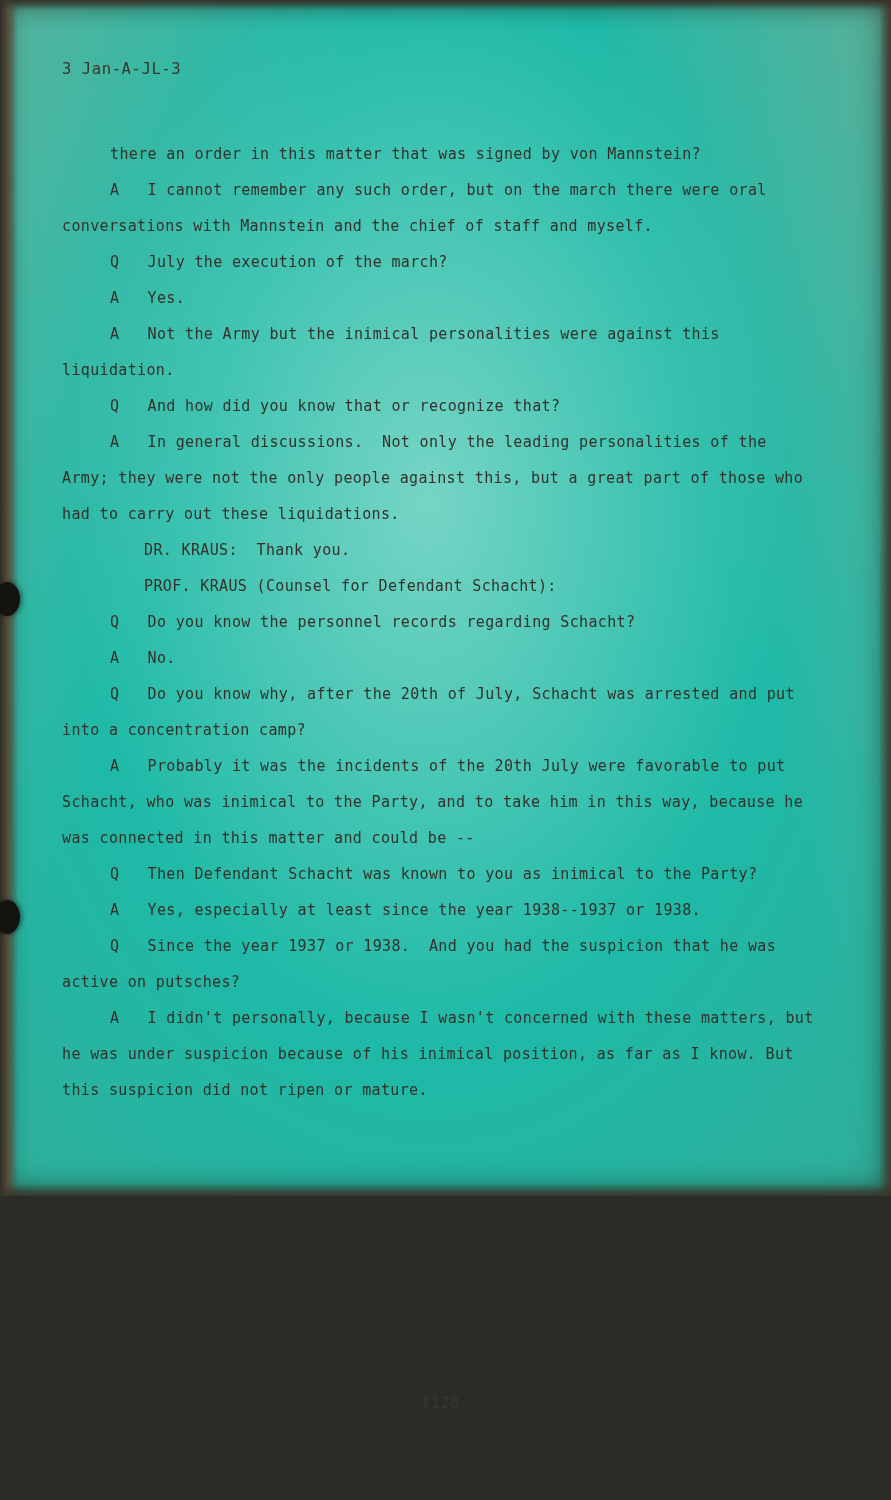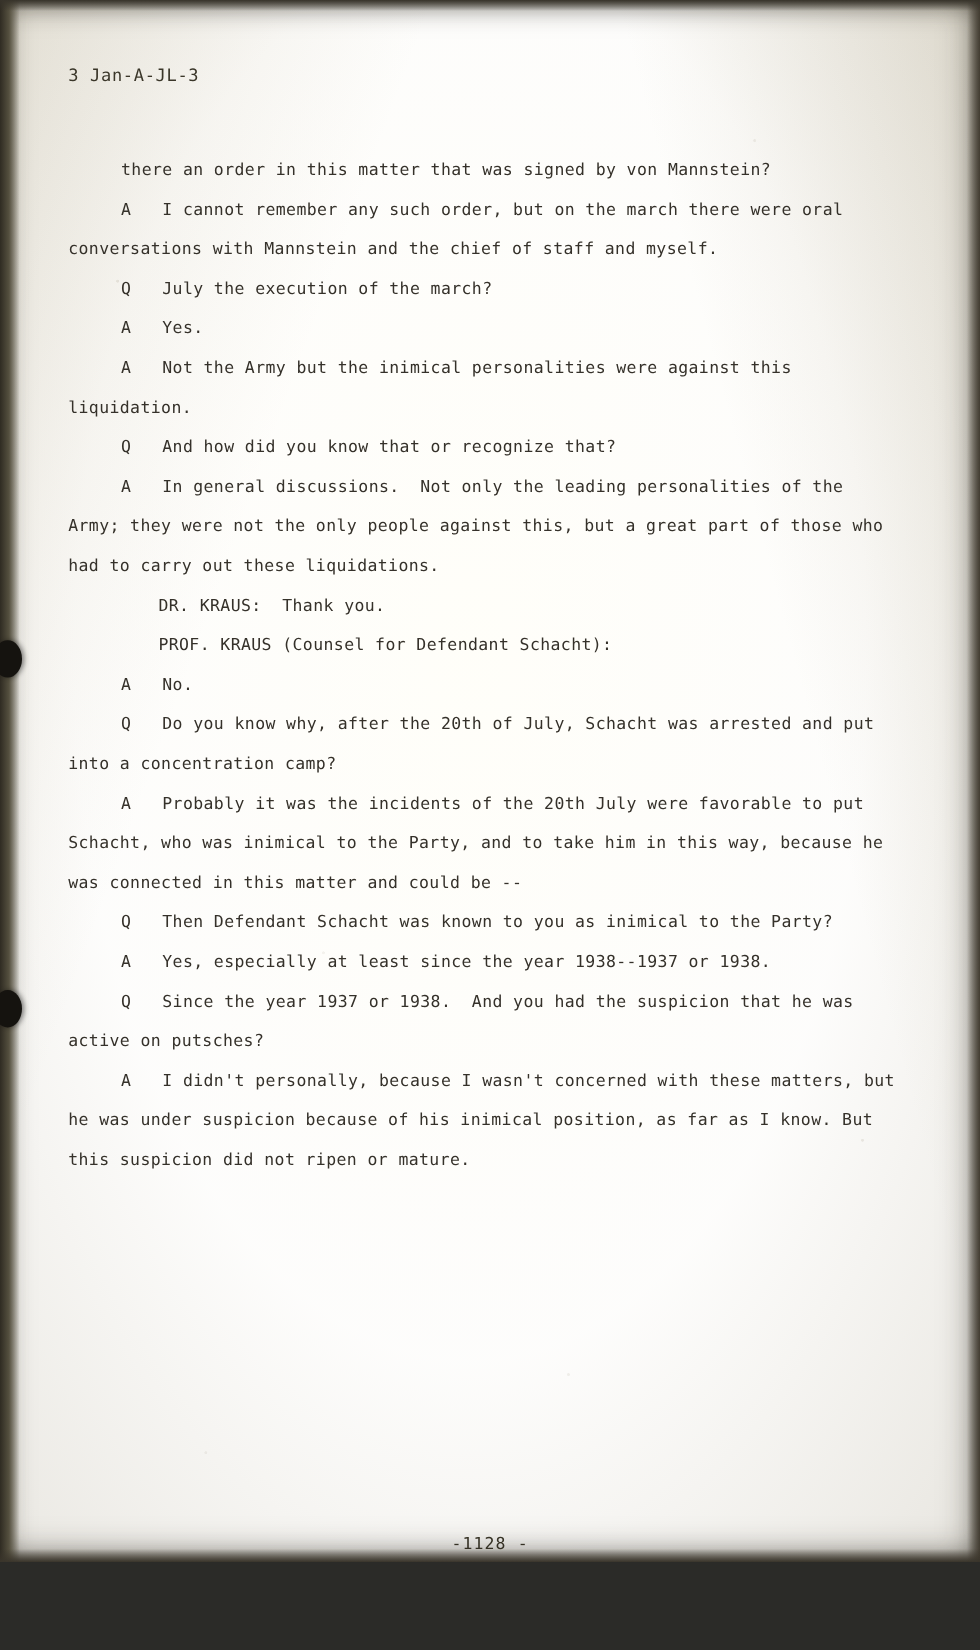--- a/index.html
+++ b/index.html
@@ -9,22 +9,22 @@
   }
   body {
     width: 891px;
     height: 1500px;
     overflow: hidden;
     font-family: "DejaVu Sans Mono", monospace;
   }
   .page {
     position: relative;
     width: 891px;
-    height: 1420px;
-    background: #ffffff;
+    height: 1196px;
+    background: #14b8a6;
     box-sizing: border-box;
   }
   
   .page::before {
     content: "";
     position: absolute;
     inset: 0;
     background:
       radial-gradient(ellipse at 48% 42%, rgba(255,253,240,0.42) 0%, rgba(216,208,186,0.05) 55%, rgba(150,140,112,0.22) 100%),
       linear-gradient(110deg, rgba(196,186,158,0.30) 0%, rgba(0,0,0,0) 28%),
@@ -170,20 +170,21 @@
   <div class="body-text">
     <p class="para hang">there an order in this matter that was signed by von Mannstein?</p>
     <p class="para hang">A   I cannot remember any such order, but on the march there were oral conversations with Mannstein and the chief of staff and myself.</p>
     <p class="para hang">Q   July the execution of the march?</p>
     <p class="para hang">A   Yes.</p>
     <p class="para hang">A   Not the Army but the inimical personalities were against this liquidation.</p>
     <p class="para hang">Q   And how did you know that or recognize that?</p>
     <p class="para hang">A   In general discussions.  Not only the leading personalities of the Army; they were not the only people against this, but a great part of those who had to carry out these liquidations.</p>
     <p class="para hang2">DR. KRAUS:  Thank you.</p>
     <p class="para hang2">PROF. KRAUS (Counsel for Defendant Schacht):</p>
+    <p class="para hang">Q   Do you know the personnel records regarding Schacht?</p>
     <p class="para hang">A   No.</p>
     <p class="para hang">Q   Do you know why, after the 20th of July, Schacht was arrested and put into a concentration camp?</p>
     <p class="para hang">A   Probably it was the incidents of the 20th July were favorable to put Schacht, who was inimical to the Party, and to take him in this way, because he was connected in this matter and could be --</p>
     <p class="para hang">Q   Then Defendant Schacht was known to you as inimical to the Party?</p>
     <p class="para hang">A   Yes, especially at least since the year 1938--1937 or 1938.</p>
     <p class="para hang">Q   Since the year 1937 or 1938.  And you had the suspicion that he was active on putsches?</p>
     <p class="para hang">A   I didn't personally, because I wasn't concerned with these matters, but he was under suspicion because of his inimical position, as far as I know. But this suspicion did not ripen or mature.</p>
   </div>
 
   <div class="page-number">-1128 -</div>

